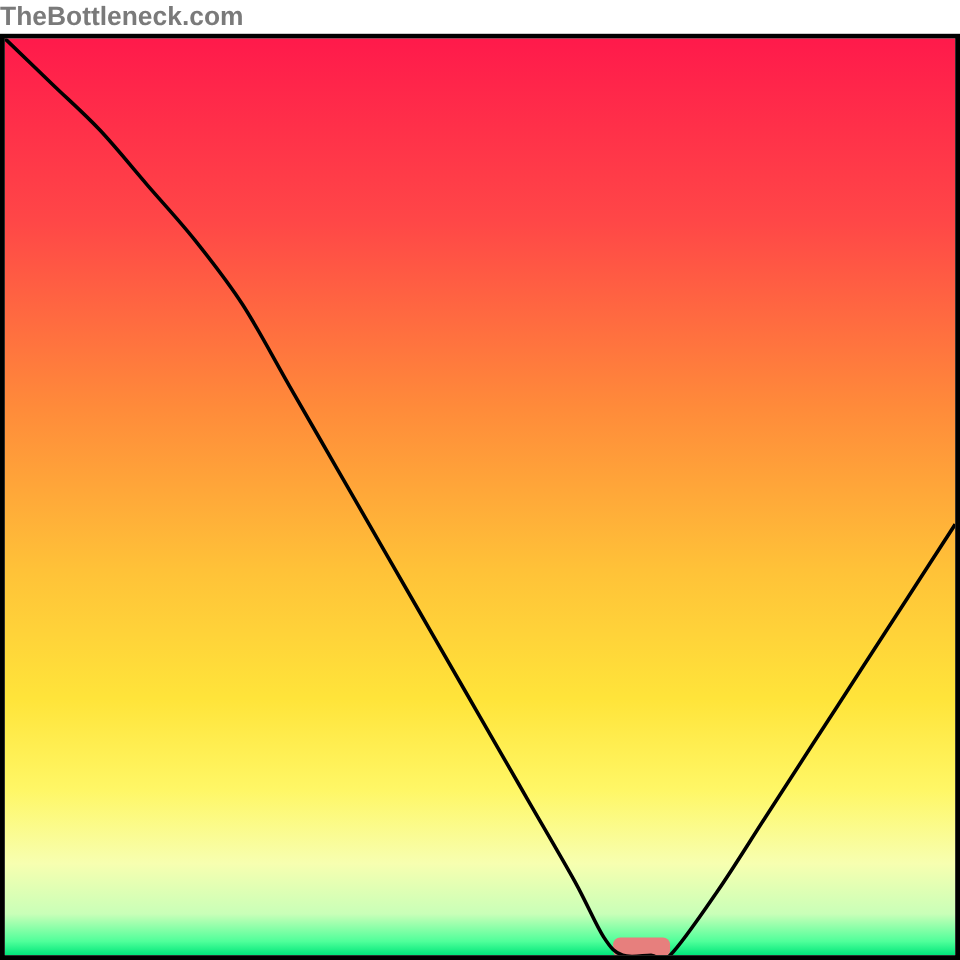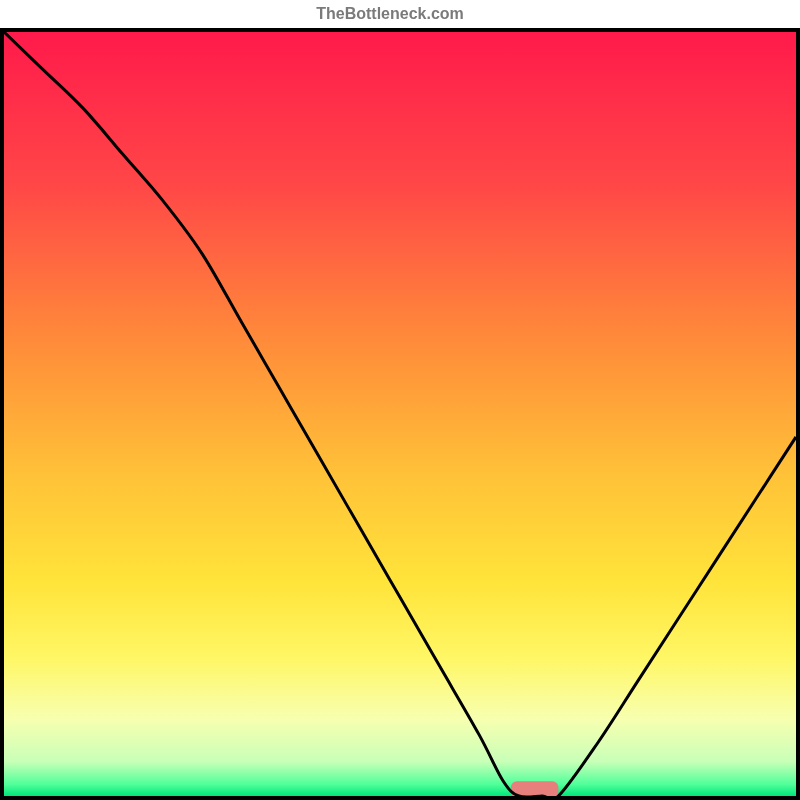--- a/index.html
+++ b/index.html
@@ -5,23 +5,23 @@
   body {
     margin: 0;
     padding: 0;
     width: 800px;
     height: 800px;
     display: flex;
     flex-direction: column;
     background: #fff;
   }
   .watermark {
-    text-align: center;
+    text-align: left;
     font-family: Arial, sans-serif;
-    font-size: 16px;
+    font-size: 22px;
     font-weight: bold;
     color: #7a7a7a;
     padding-right: 20px;
     height: 28px;
     line-height: 28px;
   }
   .plot-wrap {
     width: 800px;
     height: 772px;
     position: relative;

